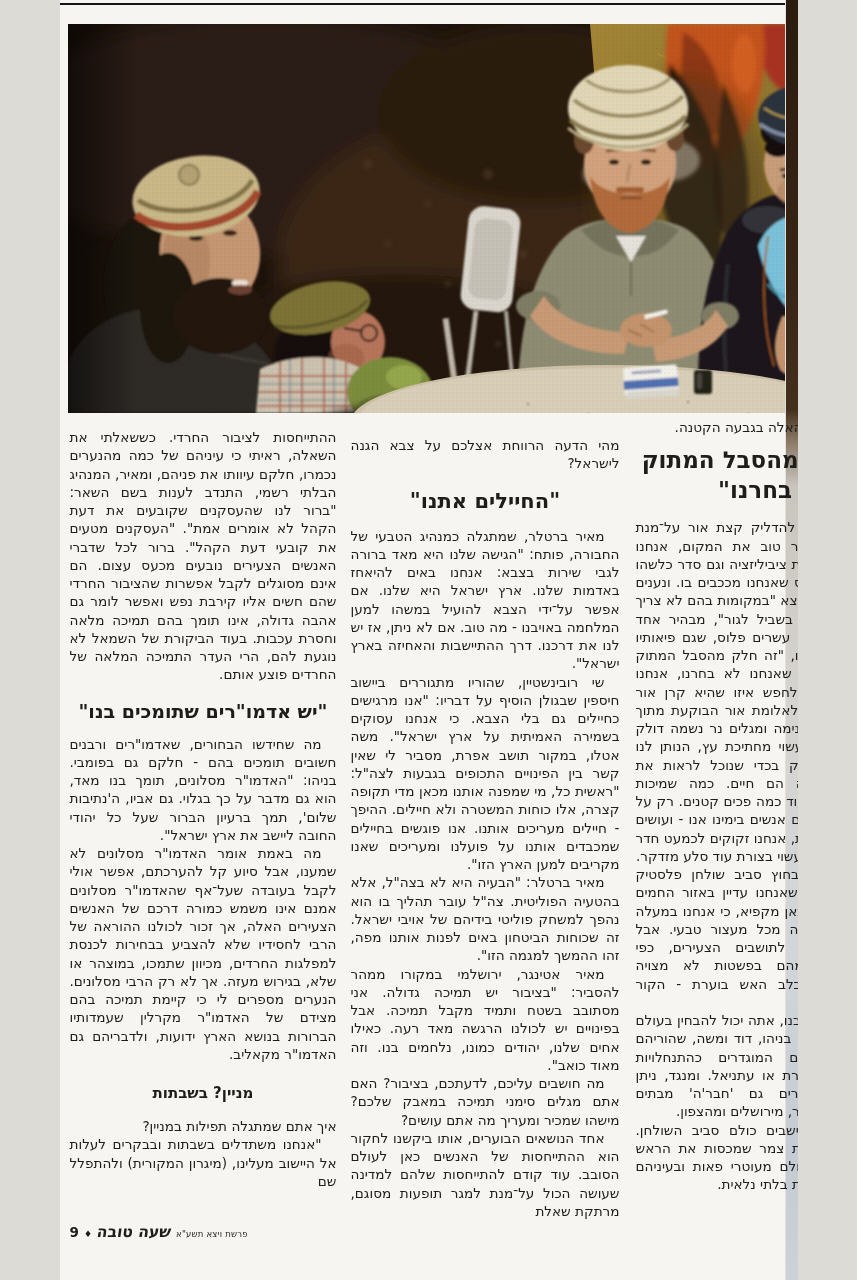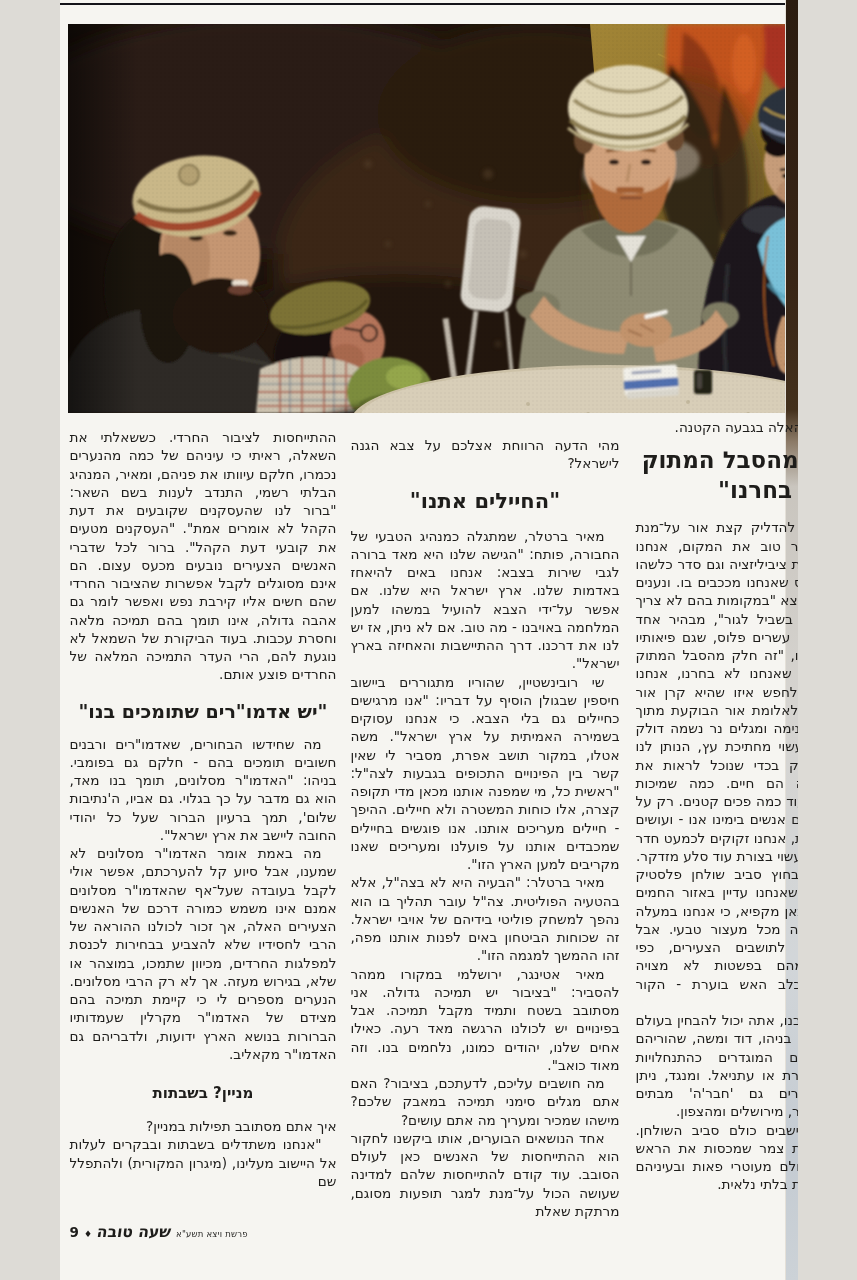--- a/index.html
+++ b/index.html
@@ -309,21 +309,21 @@
     <p class="ind qb">מה חושבים עליכם, לדעתכם, בציבור? האם אתם מגלים סימני תמיכה במאבק שלכם? מישהו שמכיר ומעריך מה אתם עושים?</p>
     <p class="ind">אחד הנושאים הבוערים, אותו ביקשנו לחקור הוא ההתייחסות של האנשים כאן לעולם הסובב. עוד קודם להתייחסות שלהם למדינה שעושה הכול על־מנת למגר תופעות מסוגם, מרתקת שאלת</p>
   </div>
 
   <div class="col col-left">
     <p>ההתייחסות לציבור החרדי. כששאלתי את השאלה, ראיתי כי עיניהם של כמה מהנערים נכמרו, חלקם עיוותו את פניהם, ומאיר, המנהיג הבלתי רשמי, התנדב לענות בשם השאר: "ברור לנו שהעסקנים שקובעים את דעת הקהל לא אומרים אמת". "העסקנים מטעים את קובעי דעת הקהל". ברור לכל שדברי האנשים הצעירים נובעים מכעס עצום. הם אינם מסוגלים לקבל אפשרות שהציבור החרדי שהם חשים אליו קירבת נפש ואפשר לומר גם אהבה גדולה, אינו תומך בהם תמיכה מלאה וחסרת עכבות. בעוד הביקורת של השמאל לא נוגעת להם, הרי העדר התמיכה המלאה של החרדים פוצע אותם.</p>
     <h2 class="h-left1">"יש אדמו"רים שתומכים בנו"</h2>
     <p class="ind">מה שחידשו הבחורים, שאדמו"רים ורבנים חשובים תומכים בהם - חלקם גם בפומבי. בניהו: "האדמו"ר מסלונים, תומך בנו מאד, הוא גם מדבר על כך בגלוי. גם אביו, ה'נתיבות שלום', תמך ברעיון הברור שעל כל יהודי החובה ליישב את ארץ ישראל".</p>
     <p class="ind">מה באמת אומר האדמו"ר מסלונים לא שמענו, אבל סיוע קל להערכתם, אפשר אולי לקבל בעובדה שעל־אף שהאדמו"ר מסלונים אמנם אינו משמש כמורה דרכם של האנשים הצעירים האלה, אך זכור לכולנו ההוראה של הרבי לחסידיו שלא להצביע בבחירות לכנסת למפלגות החרדים, מכיוון שתמכו, במוצהר או שלא, בגירוש מעזה. אך לא רק הרבי מסלונים. הנערים מספרים לי כי קיימת תמיכה בהם מצידם של האדמו"ר מקרלין שעמדותיו הברורות בנושא הארץ ידועות, ולדבריהם גם האדמו"ר מקאליב.</p>
     <h2 class="h-left2">מניין? בשבתות</h2>
-    <p class="qb">איך אתם מסתובב תפילות במניין?</p>
+    <p class="qb">איך אתם שמתגלה תפילות במניין?</p>
     <p class="ind">"אנחנו משתדלים בשבתות ובבקרים לעלות אל היישוב מעלינו, (מיגרון המקורית) ולהתפלל שם</p>
   </div>
 
   <div class="footer">
     <span class="issue">פרשת ויצא תשע"א</span>
     <span class="mag">שעה טובה</span>
     <span class="diamond">♦</span>
     <span class="pagenum">9</span>
   </div>
 

